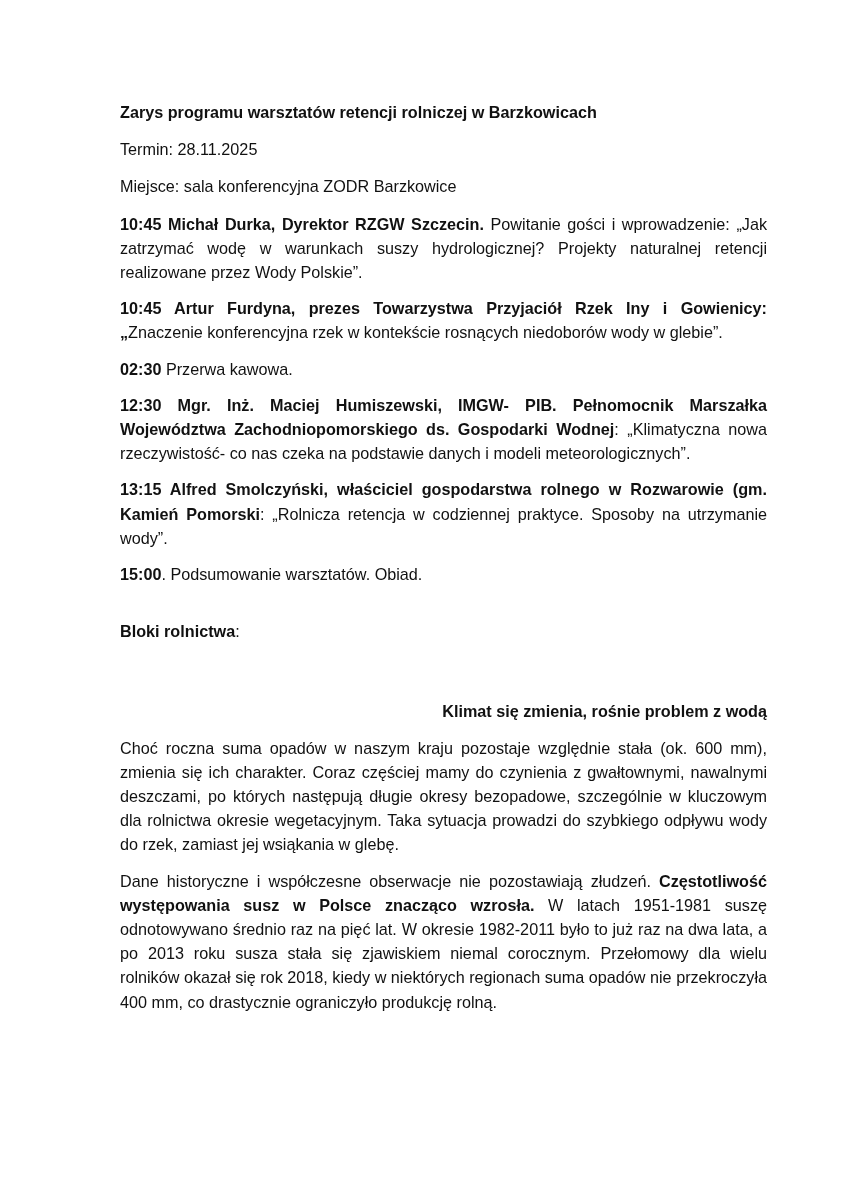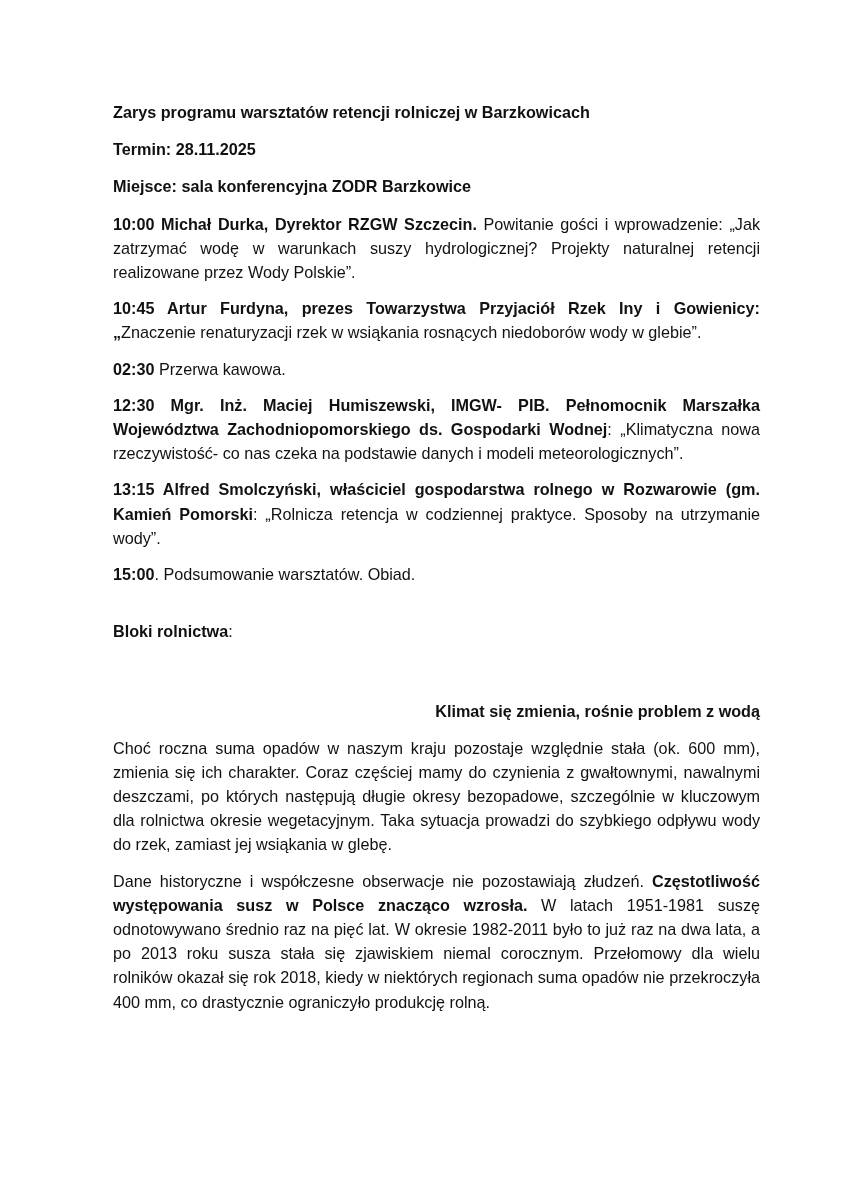--- a/index.html
+++ b/index.html
@@ -1,40 +1,40 @@
 <!DOCTYPE html>
 <html><head>
 <meta charset="utf-8">
 <style>
   html, body { margin: 0; padding: 0; background: #ffffff; }
   body { width: 849px; height: 1200px; position: relative; overflow: hidden; }
   .page {
-    position: absolute; left: 113px; top: 100px; width: 647px;
+    position: absolute; left: 120px; top: 100px; width: 647px;
     font-family: "Liberation Sans", sans-serif;
     font-size: 16.2px; line-height: 24.2px; color: #111111;
   }
   .page p { margin: 0; }
   .title { margin-bottom: 13px !important; font-weight: bold; }
-  .meta { margin-bottom: 13px !important; font-weight: bold; }
+  .meta { margin-bottom: 13px !important; font-weight: normal; }
   .item { text-align: justify; margin-bottom: 12px !important; }
   .item b { font-weight: bold; }
   .section-label { font-weight: bold; margin-top: 33px !important; }
   .section-title { font-weight: bold; margin-top: 56px !important; margin-bottom: 12px !important; text-align: right; }
   .para { text-align: justify; margin-bottom: 12px !important; }
 </style>
 </head>
 <body>
 
 <div class="page">
   <p class="title">Zarys programu warsztatów retencji rolniczej w Barzkowicach</p>
   <p class="meta">Termin: 28.11.2025</p>
   <p class="meta">Miejsce: sala konferencyjna ZODR Barzkowice</p>
 
-  <p class="item"><b>10:00 Michał Durka, Dyrektor RZGW Szczecin.</b><span> Powitanie gości i wprowadzenie: „Jak zatrzymać wodę w warunkach suszy hydrologicznej? Projekty naturalnej retencji realizowane przez Wody Polskie”.</span></p>
-  <p class="item"><b>10:45 Artur Furdyna, prezes Towarzystwa Przyjaciół Rzek Iny i Gowienicy: „</b><span>Znaczenie  renaturyzacji rzek w wsiąkania rosnących niedoborów wody w glebie”.</span></p>
+  <p class="item"><b>10:45 Michał Durka, Dyrektor RZGW Szczecin.</b><span> Powitanie gości i wprowadzenie: „Jak zatrzymać wodę w warunkach suszy hydrologicznej? Projekty naturalnej retencji realizowane przez Wody Polskie”.</span></p>
+  <p class="item"><b>10:45 Artur Furdyna, prezes Towarzystwa Przyjaciół Rzek Iny i Gowienicy: „</b><span>Znaczenie  konferencyjna rzek w kontekście rosnących niedoborów wody w glebie”.</span></p>
   <p class="item"><b>02:30</b><span> Przerwa kawowa.</span></p>
   <p class="item"><b>12:30 Mgr. Inż. Maciej Humiszewski, IMGW- PIB. Pełnomocnik Marszałka Województwa Zachodniopomorskiego ds. Gospodarki Wodnej</b><span>: „Klimatyczna nowa rzeczywistość- co nas czeka na podstawie danych i modeli meteorologicznych”.</span></p>
   <p class="item"><b>13:15 Alfred Smolczyński, właściciel gospodarstwa rolnego w Rozwarowie (gm. Kamień Pomorski</b><span>: „Rolnicza retencja w codziennej praktyce. Sposoby na utrzymanie wody”.</span></p>
   <p class="item"><b>15:00</b><span>. Podsumowanie warsztatów. Obiad.</span></p>
 
   <p class="section-label"><span>Bloki rolnictwa</span><span style="font-weight:normal">:</span></p>
 
   <p class="section-title">Klimat się zmienia, rośnie problem z wodą</p>
   <p class="para">Choć roczna suma opadów w naszym kraju pozostaje względnie stała (ok. 600 mm), zmienia się ich charakter. Coraz częściej mamy do czynienia z gwałtownymi, nawalnymi deszczami, po których następują długie okresy bezopadowe, szczególnie w kluczowym dla rolnictwa okresie wegetacyjnym. Taka sytuacja prowadzi do szybkiego odpływu wody do rzek, zamiast jej wsiąkania w glebę.</p>
   <p class="para"><span>Dane historyczne i współczesne obserwacje nie pozostawiają złudzeń. </span><b>Częstotliwość występowania susz w Polsce znacząco wzrosła.</b><span> W latach 1951-1981 suszę odnotowywano średnio raz na pięć lat. W okresie 1982-2011 było to już raz na dwa lata,     a po 2013 roku susza stała się zjawiskiem niemal corocznym. Przełomowy dla wielu rolników okazał się rok 2018, kiedy w niektórych regionach suma opadów nie przekroczyła 400 mm, co drastycznie ograniczyło produkcję rolną.</span></p>

